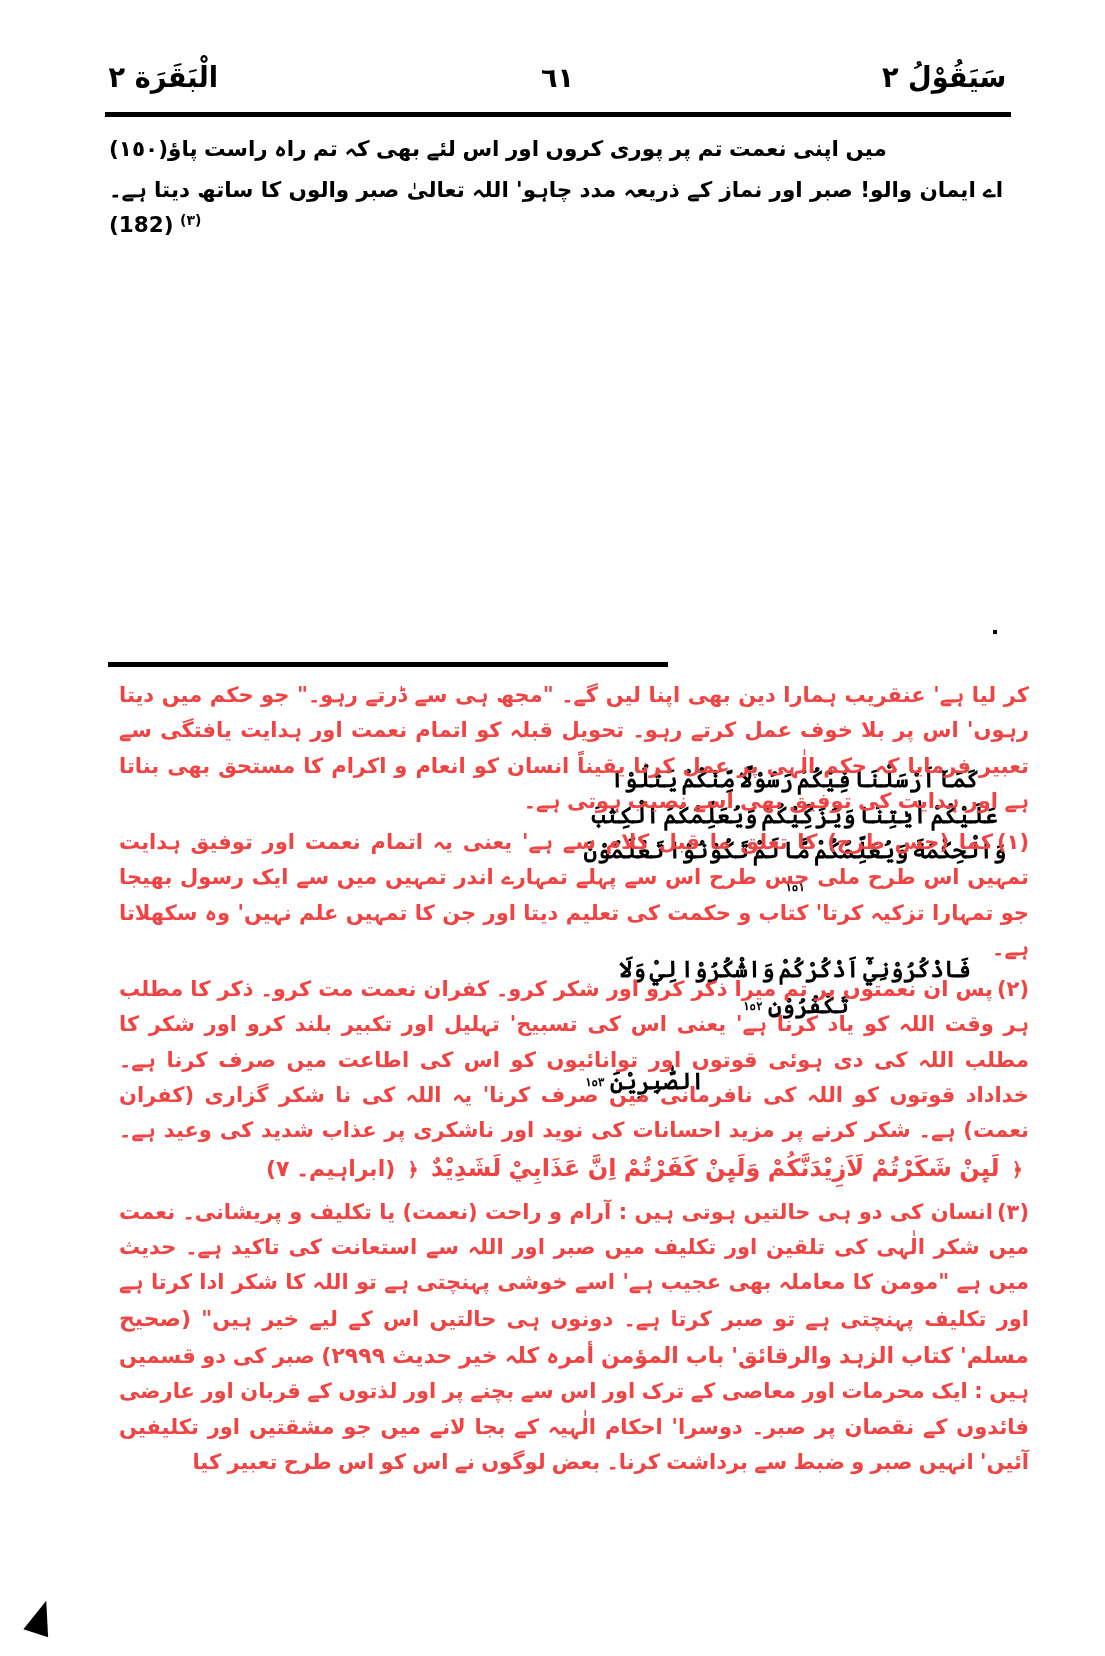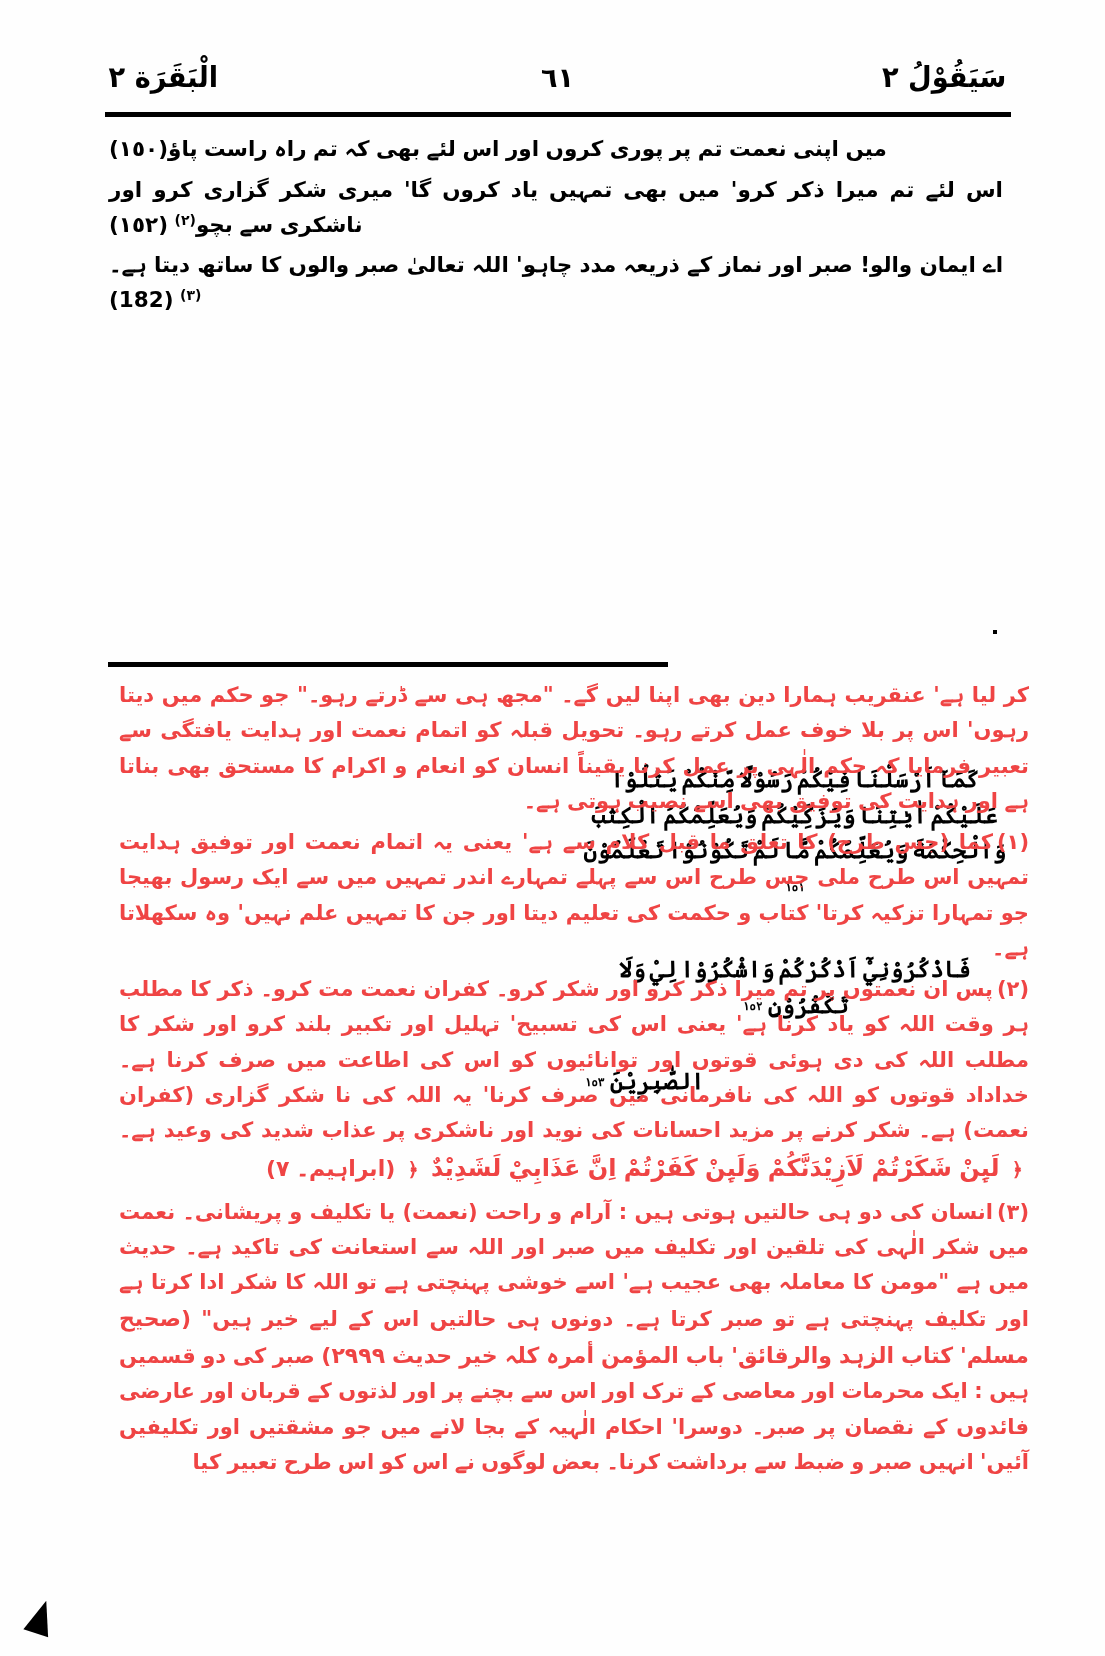--- a/index.html
+++ b/index.html
@@ -245,24 +245,20 @@
   <div class="verse-block">
 
     <div class="col-urdu">
       <div class="urdu-trans">
 
         <p class="u-150">
           <span>میں اپنی نعمت تم پر پوری کروں اور اس لئے بھی کہ تم راہ راست پاؤ</span><span class="v-num">(١٥٠)</span>
         </p>
 
 
-        <p class="u-152">
-          <span>اس لئے تم میرا ذکر کرو' میں بھی تمہیں یاد کروں گا' میری شکر گزاری کرو اور ناشکری سے بچو</span><span class="fn-mark">(٢)</span>
-          <span class="v-num">(١٥٢)</span>
-        </p>
 
         <p class="u-153">
           <span>اے ایمان والو! صبر اور نماز کے ذریعہ مدد چاہو' اللہ تعالیٰ صبر والوں کا ساتھ دیتا ہے۔</span><span class="fn-mark">(٣)</span>
           <span class="v-num">(182)</span>
         </p>
 
       </div>
     </div>
 
     <div class="col-divider"></div>

